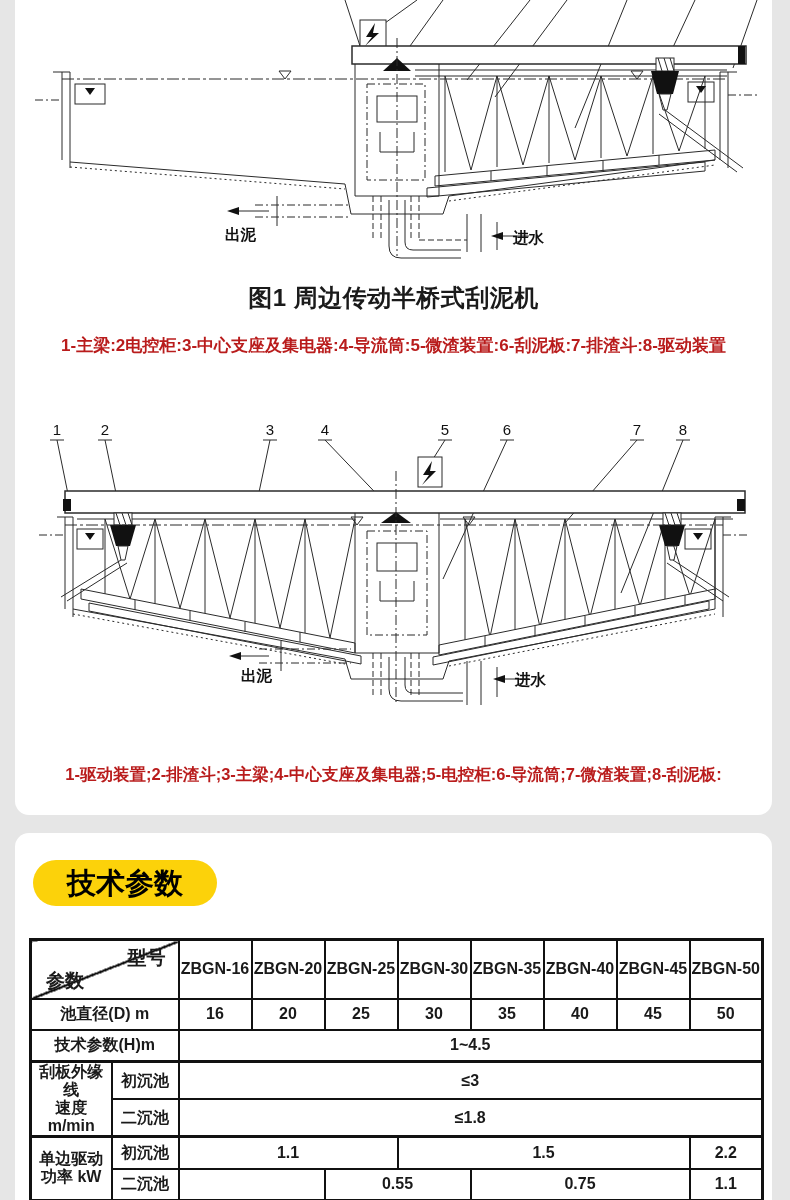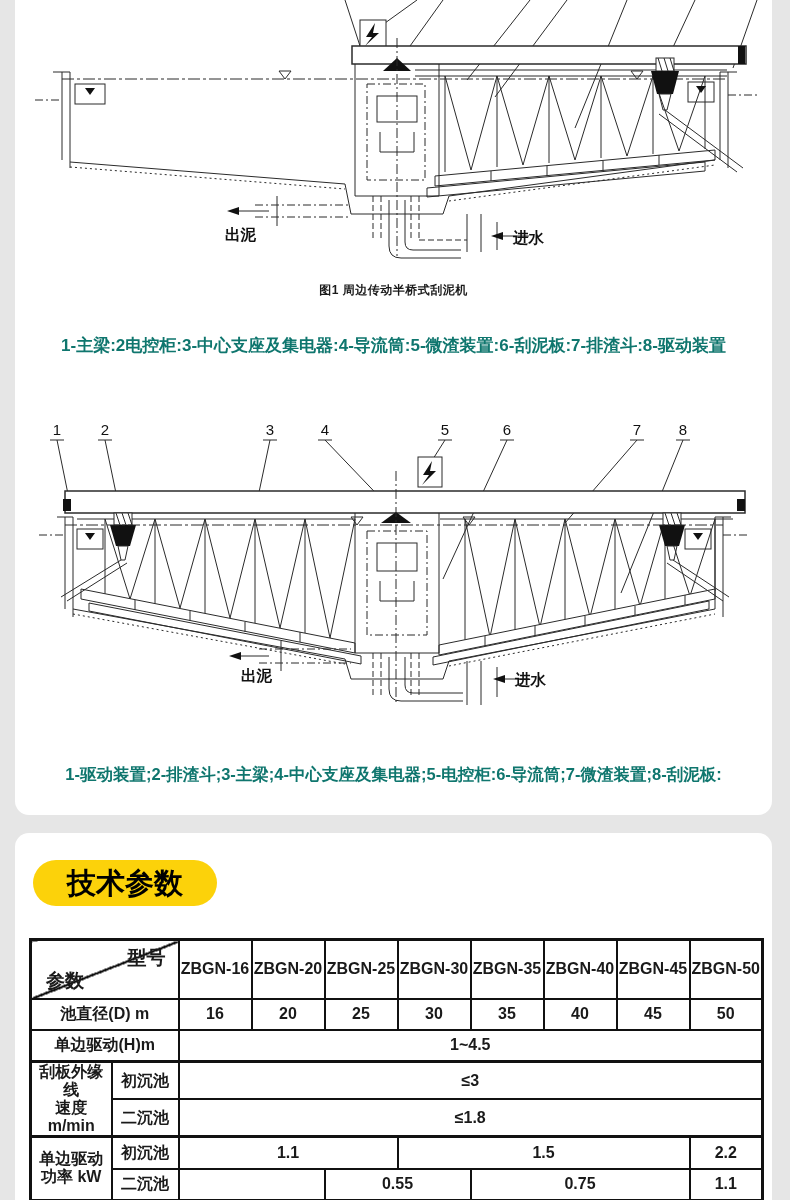--- a/index.html
+++ b/index.html
@@ -5,23 +5,23 @@
   * { margin:0; padding:0; box-sizing:border-box; }
   html,body { width:790px; height:1200px; overflow:hidden;
     font-family:"Liberation Sans","DejaVu Sans",sans-serif; background:#e6e6e6; color:#111; }
   .stage { position:relative; width:790px; height:1200px; background:#e6e6e6; }
   .card { position:absolute; left:15px; width:757px; background:#ffffff; }
   .card1 { top:0; height:815px; border-radius:0 0 14px 14px; }
   .card2 { top:833px; height:380px; border-radius:14px 14px 0 0; }
   .fig { position:absolute; left:0; }
   .fig svg { display:block; }
   .caption { position:absolute; left:0; width:100%; text-align:center;
-    font-size:12px; font-weight:700; color:#1a1a1a; letter-spacing:0.5px; }
+    font-size:24px; font-weight:700; color:#1a1a1a; letter-spacing:0.5px; }
   .legend { position:absolute; left:0; width:100%; text-align:center;
-    font-size:16.5px; font-weight:600; color:#0f766e; white-space:nowrap; }
+    font-size:16.5px; font-weight:600; color:#b91c1c; white-space:nowrap; }
   .pill { position:absolute; left:18px; top:27px; width:184px; height:46px;
     border-radius:23px; text-align:center; line-height:46px;
     font-size:29px; font-weight:700; color:#000000; }
   .spec-table { position:absolute; left:14px; top:105px; width:732px;
     border-collapse:collapse; table-layout:fixed; background:#fff;
     border:3px solid #111; }
   .spec-table td { border:2px solid #111; text-align:center; vertical-align:middle;
     padding:0; font-size:16px; font-weight:600; color:#1a1a1a; line-height:1.12; }
   .corner { position:relative;
     background:linear-gradient(to bottom right,
@@ -419,21 +419,21 @@
         <td>16</td>
         <td>20</td>
         <td>25</td>
         <td>30</td>
         <td>35</td>
         <td>40</td>
         <td>45</td>
         <td>50</td>
       </tr>
       <tr style="height:32px">
-        <td colspan="2" class="lbl-wide">单边驱动(H)m</td>
+        <td colspan="2" class="lbl-wide">技术参数(H)m</td>
         <td colspan="8">1~4.5</td>
       </tr>
       <tr style="height:32px" class="t3">
         <td rowspan="2" class="lbl-grp">
           <div>刮板外缘线</div>
           <div>速度 m/min</div>
         </td>
         <td class="lbl-sub">初沉池</td>
         <td colspan="8">≤3</td>
       </tr>

